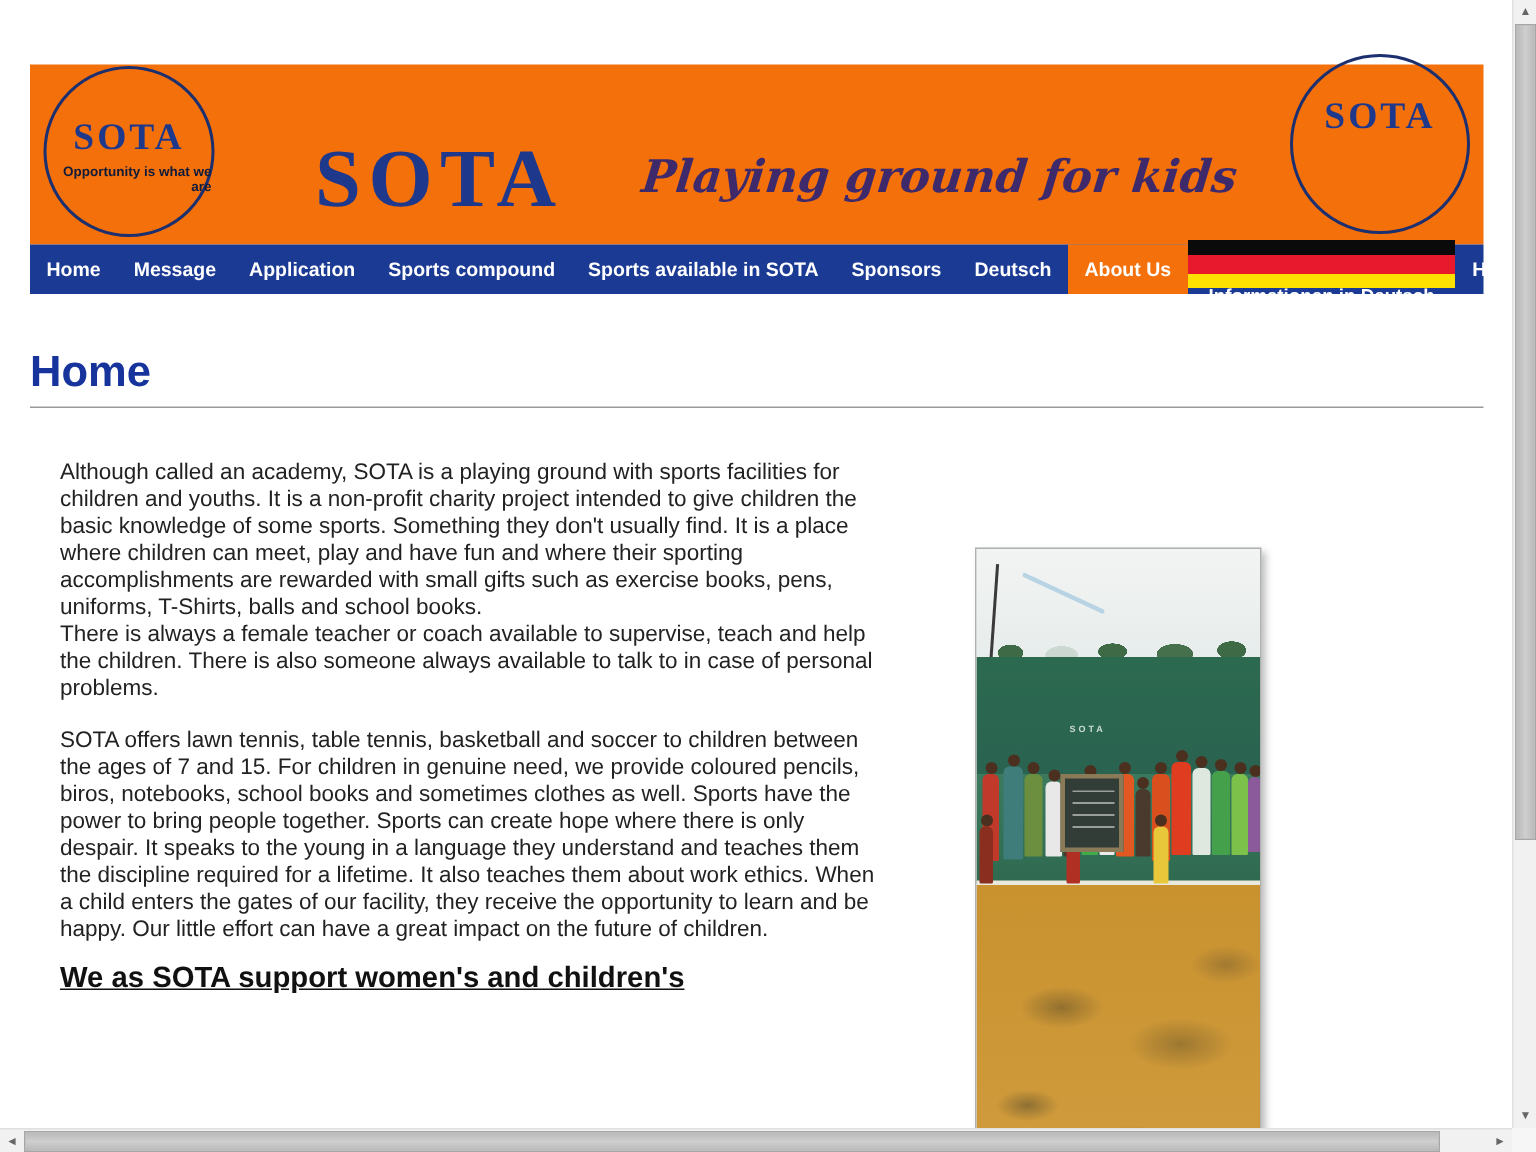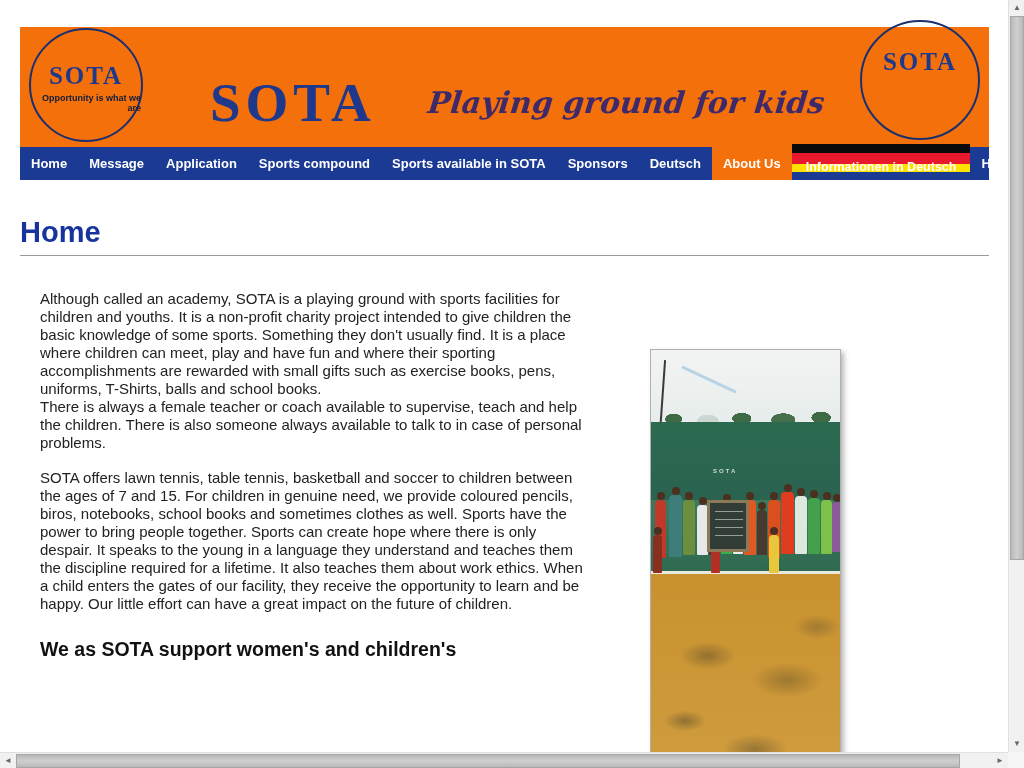--- a/index.html
+++ b/index.html
@@ -6,21 +6,21 @@
   html,body { width:1024px; height:768px; overflow:hidden; background:#ffffff;
               font-family:"Liberation Sans", sans-serif; }
 
   :root {
     --orange:#f4700b; --navy:#1b3a94; --title-blue:#1e388c; --slogan-purple:#3e2a6a;
     --logo-red:#a5330e; --heading-blue:#17349c; --text:#222222;
     --flag-black:#0a0a0a; --flag-red:#e8192c; --flag-yellow:#ffe100;
     --photo-sky:#eef2f1; --photo-wall:#2c6a50; --photo-court:#3c7a5f; --photo-ground:#c9922f;
   }
 
-  #page { position:absolute; left:20px; top:0; width:969px; }
+  #page { position:absolute; left:20px; top:16px; width:969px; }
 
   
   #header { margin-top:27px; height:120px; background:var(--orange); position:relative; }
   .logo-circle { position:absolute; border:2px solid #1c2f6e; border-radius:50%; text-align:center; }
   .logo-circle.left  { left:9px;  top:1px;  width:114px; height:114px; }
   .logo-circle.right { left:840px; top:-7px; width:120px; height:120px; }
   .logo-sota { font-family:"Liberation Serif", serif; font-weight:bold; color:var(--title-blue);
                letter-spacing:2px; }
   .logo-circle.left  .logo-sota { font-size:25px; margin-top:32px; }
   .logo-circle.right .logo-sota { font-size:25px; margin-top:26px; }
@@ -31,34 +31,34 @@
   .slogan { position:absolute; left:408px; top:58px; font-family:"DejaVu Serif", serif;
             font-style:italic; font-weight:bold; font-size:30px; color:var(--slogan-purple);
             transform:skewX(-6deg); }
 
   
   #nav { height:33px; background:var(--navy); display:flex; align-items:flex-start;
          font-size:13px; font-weight:bold; position:relative; }
   #nav a { color:#fff; text-decoration:none; padding:0 11px; line-height:33px; height:33px;
            display:block; white-space:nowrap; }
   #nav a.active-orange { background:var(--orange); }
-  #nav a.german-flag { height:28px; margin-top:-3px; line-height:43px; padding:2px 14px;
+  #nav a.german-flag { height:28px; margin-top:-3px; line-height:43px; padding:16px 14px;
       font-size:12.5px; position:relative; z-index:2;
       background:linear-gradient(180deg, var(--flag-black) 0 31%, var(--flag-red) 31% 70%, var(--flag-yellow) 70% 100%); }
 
   
   #page-body h1 { margin:36px 0 6px 0; font-size:29px; font-weight:bold; color:var(--heading-blue); }
   #page-body hr { border:none; border-top:1px solid #9a9a9a; }
   #main { position:relative; }
   .text-col { margin-left:20px; width:545px; color:var(--text); font-size:15px; line-height:18px; }
   .text-col h2 { font-size:19.5px; line-height:28px; color:#111; margin-top:24px; }
   .text-col p { white-space:pre-line; }
   .text-col p.p1 { margin-top:34px; }
   .text-col p.p2 { margin-top:17px; }
-  .text-col h2.bottom { margin-top:22px; }
+  .text-col h2.bottom { margin-top:9px;text-decoration:underline; }
 
   
   .photo { position:absolute; left:630px; top:59px; width:191px; height:428px;
            border:1px solid #b0b0b0; box-shadow:3px 3px 5px rgba(100,100,100,.45);
            overflow:hidden; background:var(--photo-sky); }
   .photo .sky    { position:absolute; left:0; top:0;   width:100%; height:72px;
                    background:linear-gradient(180deg,#f2f4f3,#e7edec); }
   .photo .streak { position:absolute; left:28px; top:28px; width:60px; height:3px;
                    background:#b8d4e4; transform:rotate(25deg); border-radius:2px; }
   .photo .pole   { position:absolute; left:10px; top:10px; width:2px; height:88px;

